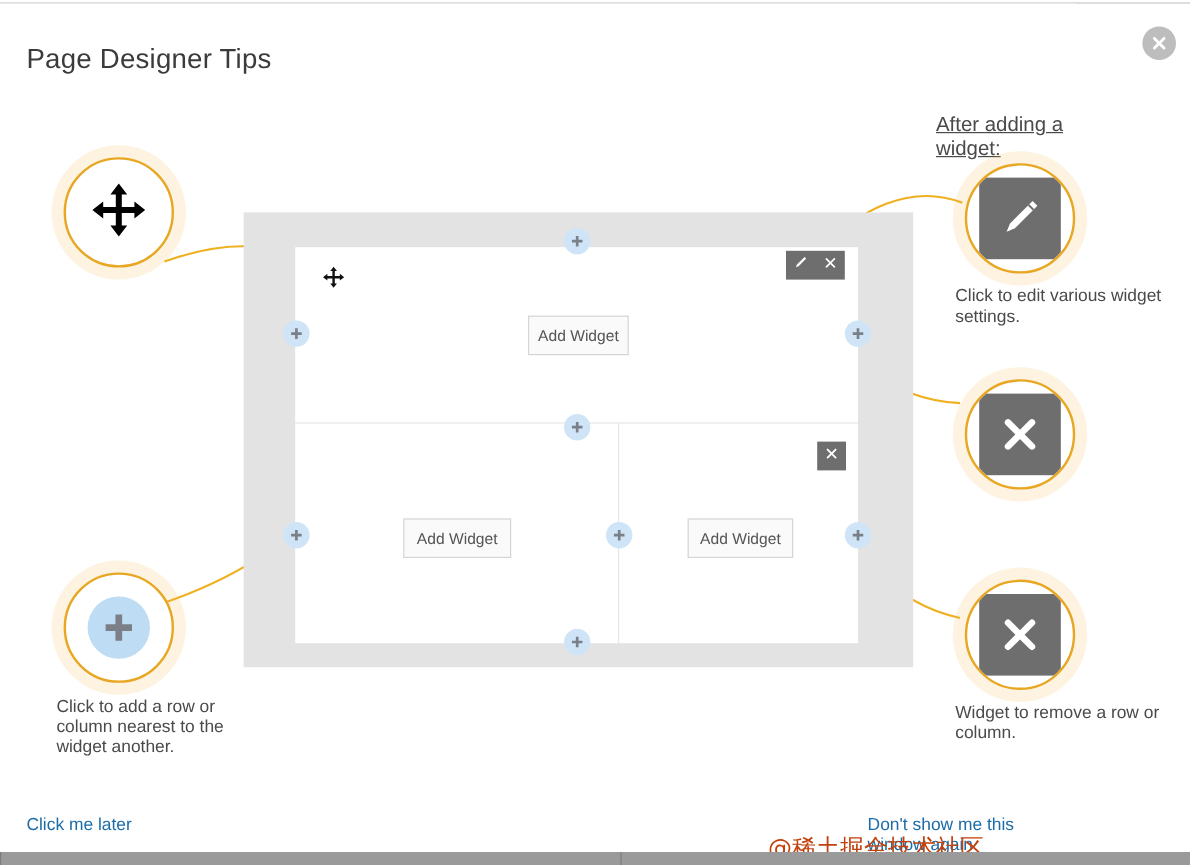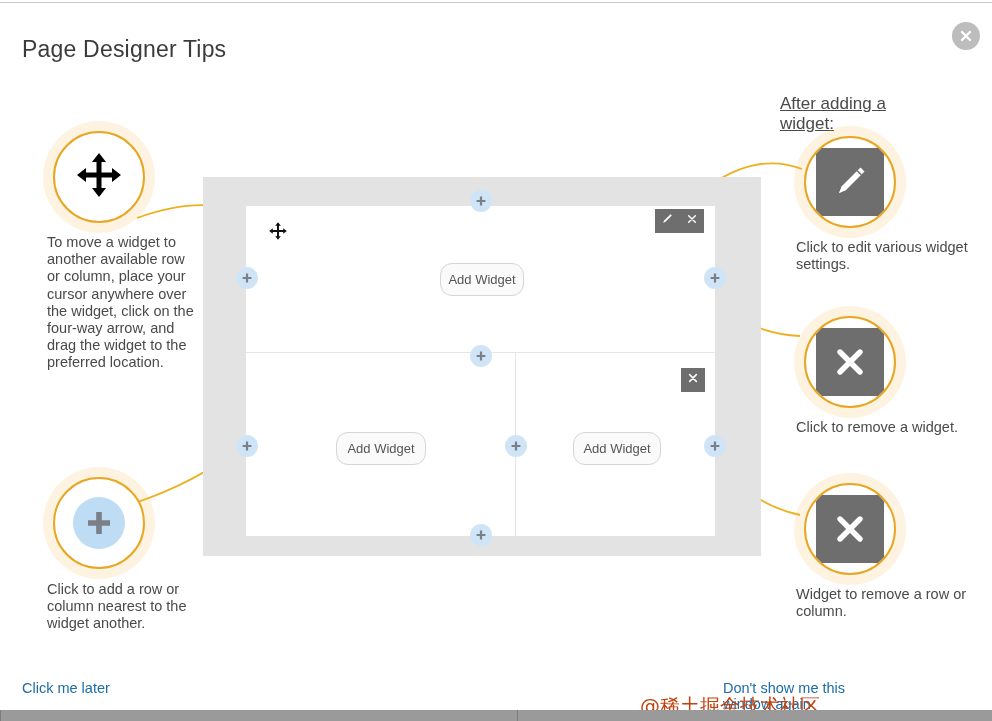--- a/index.html
+++ b/index.html
@@ -45,21 +45,21 @@
   .hl-sq{width:68px;height:68px;background:#6e6e6e;display:flex;align-items:center;justify-content:center;}
   .plus-badge-lg{width:52px;height:52px;border-radius:50%;background:#bedcf3;display:flex;align-items:center;justify-content:center;}
 
   
   .mock-outer{position:absolute;left:203px;top:174px;width:558px;height:379px;background:#e3e3e3;}
   .mock-canvas{position:absolute;left:246px;top:203px;width:469px;height:330px;background:#ffffff;}
   .row-divider{position:absolute;left:246px;top:349px;width:469px;height:1px;background:#e6e6e6;}
   .col-divider{position:absolute;left:515px;top:350px;width:1px;height:183px;background:#e6e6e6;}
 
   .add-widget{
-    position:absolute;background:#fafafa;border:1px solid #d5d5d5;border-radius:12px;
+    position:absolute;background:#fafafa;border:1px solid #d5d5d5;border-radius:0;
     font-size:13px;color:#555;display:flex;align-items:center;justify-content:center;
     cursor:pointer;
   }
   .plus-badge{
     position:absolute;width:22px;height:22px;border-radius:50%;
     background:#cfe5f7;display:flex;align-items:center;justify-content:center;cursor:pointer;
   }
   .widget-toolbar{
     position:absolute;left:655px;top:206px;width:49px;height:24px;background:#6e6e6e;
     display:flex;align-items:center;justify-content:space-around;cursor:pointer;
@@ -119,21 +119,20 @@
     <path d="M800,512 C744,500 700,452 693,397" fill="none" stroke="#efb01f" stroke-width="1.8" marker-end="url(#ah)"></path>
   </svg>
 
   <div class="hl" style="left:53px;top:128px;">
     <span>
       <svg width="50" height="50" viewBox="0 0 50 50">
         <path d="M25 3 L32 12 L27.5 12 L27.5 22.5 L38 22.5 L38 18 L47 25 L38 32 L38 27.5 L27.5 27.5 L27.5 38 L32 38 L25 47 L18 38 L22.5 38 L22.5 27.5 L12 27.5 L12 32 L3 25 L12 18 L12 22.5 L22.5 22.5 L22.5 12 L18 12 Z" fill="#000000"></path>
       </svg>
     </span>
   </div>
-  <div class="caption" style="left:47px;top:231px;width:152px;">To move a widget to another available row or column, place your cursor anywhere over the widget, click on the four-way arrow, and drag the widget to the preferred location.</div>
 
   <div class="hl" style="left:53px;top:474px;">
     <span class="plus-badge-lg">
       <svg width="30" height="30" viewBox="0 0 30 30">
         <path d="M12.2 4 H17.8 V12.2 H26 V17.8 H17.8 V26 H12.2 V17.8 H4 V12.2 H12.2 Z" fill="#7b7f87"></path>
       </svg>
     </span>
   </div>
   <div class="caption" style="left:47px;top:578px;width:168px;">Click to add a row or column nearest to the widget another.</div>
 
@@ -150,21 +149,20 @@
   </div>
   <div class="caption" style="left:796px;top:236px;width:175px;">Click to edit various widget settings.</div>
 
   <div class="hl" style="left:804px;top:313px;">
     <span class="hl-sq">
       <svg width="42" height="42" viewBox="0 0 42 42">
         <path d="M11 11 L31 31 M31 11 L11 31" stroke="#ffffff" stroke-width="5.4" stroke-linecap="round"></path>
       </svg>
     </span>
   </div>
-  <div class="caption" style="left:796px;top:416px;width:175px;">Click to remove a widget.</div>
 
   <div class="hl" style="left:804px;top:480px;">
     <span class="hl-sq">
       <svg width="42" height="42" viewBox="0 0 42 42">
         <path d="M11 11 L31 31 M31 11 L11 31" stroke="#ffffff" stroke-width="5.4" stroke-linecap="round"></path>
       </svg>
     </span>
   </div>
   <div class="caption" style="left:796px;top:583px;width:175px;">Widget to remove a row or column.</div>
 

